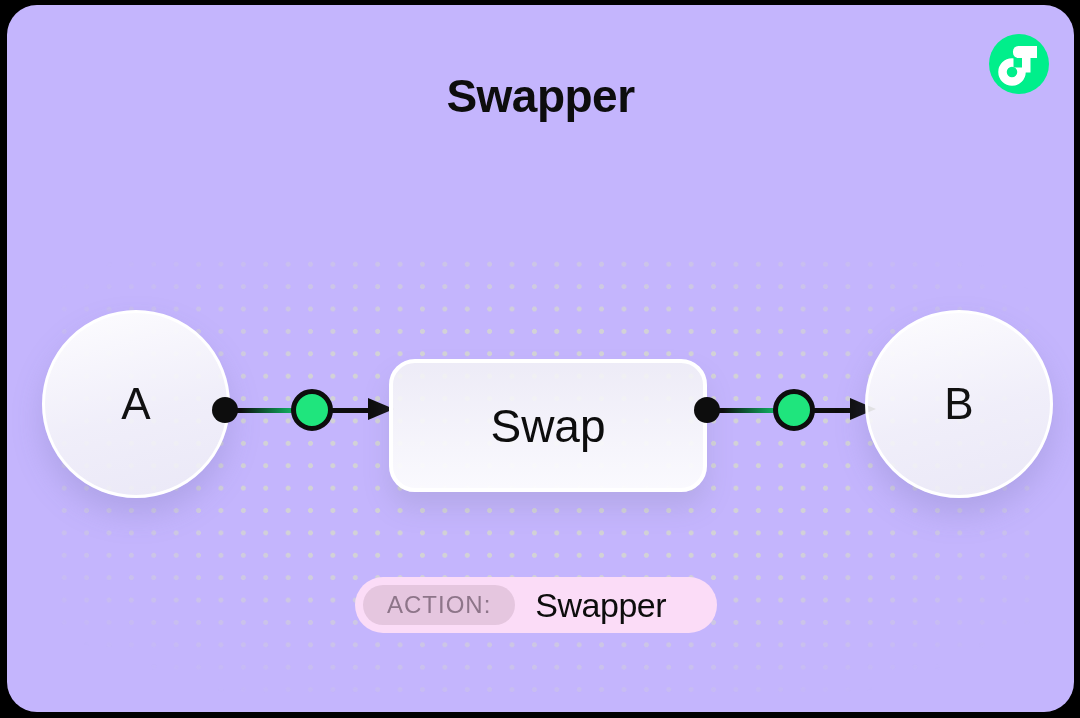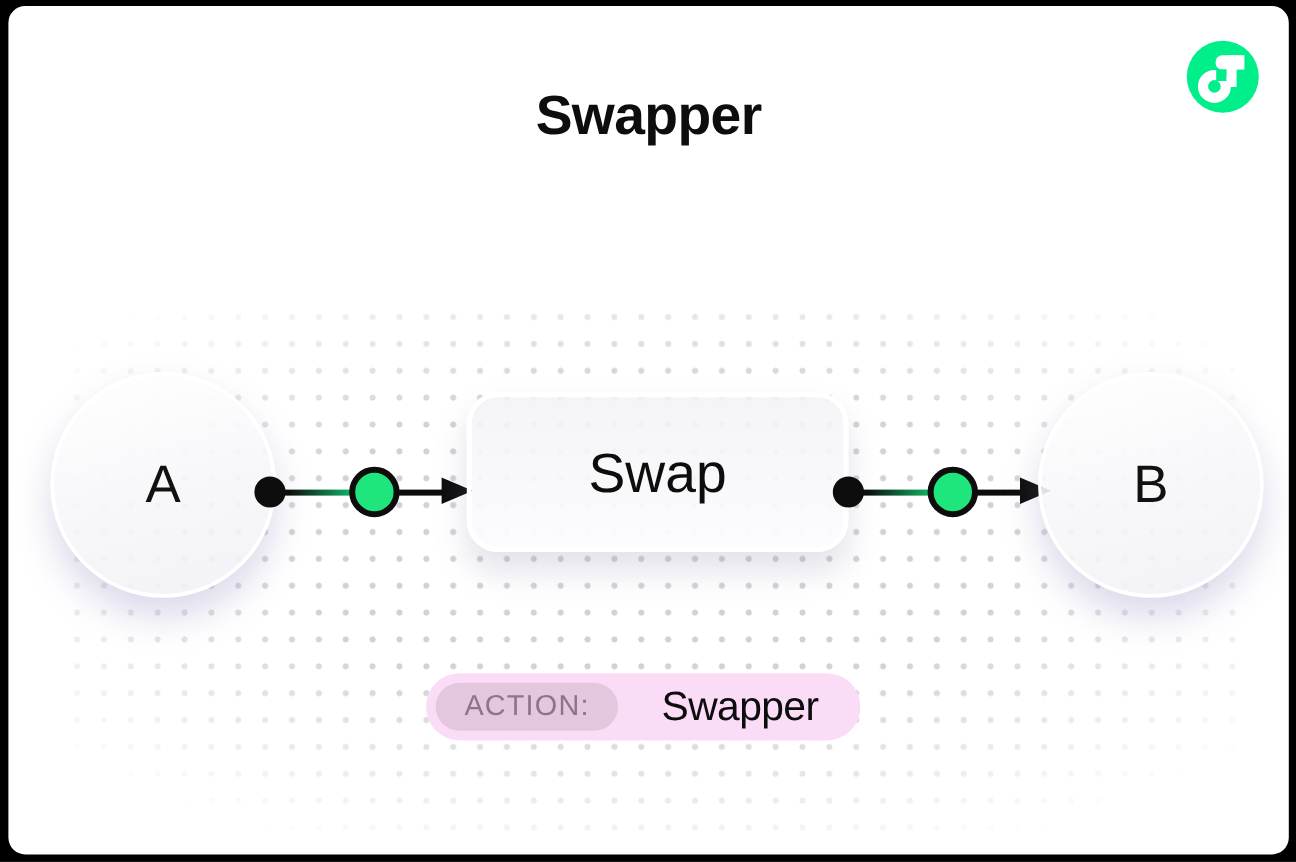--- a/index.html
+++ b/index.html
@@ -10,22 +10,22 @@
     position: relative;
     width: 1080px;
     height: 718px;
     background: #000;
     overflow: hidden;
   }
 
   .card {
     position: absolute;
     left: 7px; top: 5px; right: 6px; bottom: 6px;
-    background: #ffffff;
-    border-radius: 14px;
+    background: #c4b5fd;
+    border-radius: 30px;
     overflow: hidden;
   }
 
   
   .dot-field {
     position: absolute;
     left: 40px; right: 40px; top: 242px; bottom: 6px;
     background-image: radial-gradient(circle, #d2d2d6 2.4px, transparent 2.7px);
     background-size: 22.4px 22.4px;
     background-position: 6px 6px;
@@ -70,21 +70,21 @@
     align-items: center;
     justify-content: center;
     font-size: 44px;
     color: #111;
   }
   .token-a { left: 35px; top: 305px; }
   .token-b { left: 858px; top: 305px; }
 
   .swap-box {
     position: absolute;
-    left: 382px; top: 322px;
+    left: 382px; top: 354px;
     width: 318px; height: 133px;
     border-radius: 26px;
     border: 4px solid #ffffff;
     background: linear-gradient(180deg, rgba(243,243,246,0.88) 0%, rgba(252,252,254,0.96) 100%);
     box-shadow: 0 16px 26px rgba(128,128,165,0.22);
     display: flex;
     align-items: center;
     justify-content: center;
     font-size: 46px;
     color: #0d0d0d;
@@ -130,28 +130,27 @@
     position: absolute;
     left: 156px; top: 10px;
     width: 0; height: 0;
     border-top: 11px solid transparent;
     border-bottom: 11px solid transparent;
     border-left: 26px solid #0d0d0d;
   }
 
   .action-badge {
     position: absolute;
-    left: 348px; top: 556px;
+    left: 348px; top: 572px;
     width: 362px; height: 56px;
     border-radius: 28px;
     background: #fbdcf7;
     display: flex;
     align-items: center;
     padding-left: 8px;
-    gap: 16px;
   }
   .action-badge-label {
     height: 40px;
     border-radius: 20px;
     background: #e5c6df;
     color: #8d7589;
     font-size: 24px;
     font-weight: 500;
     letter-spacing: 1px;
     display: flex;

